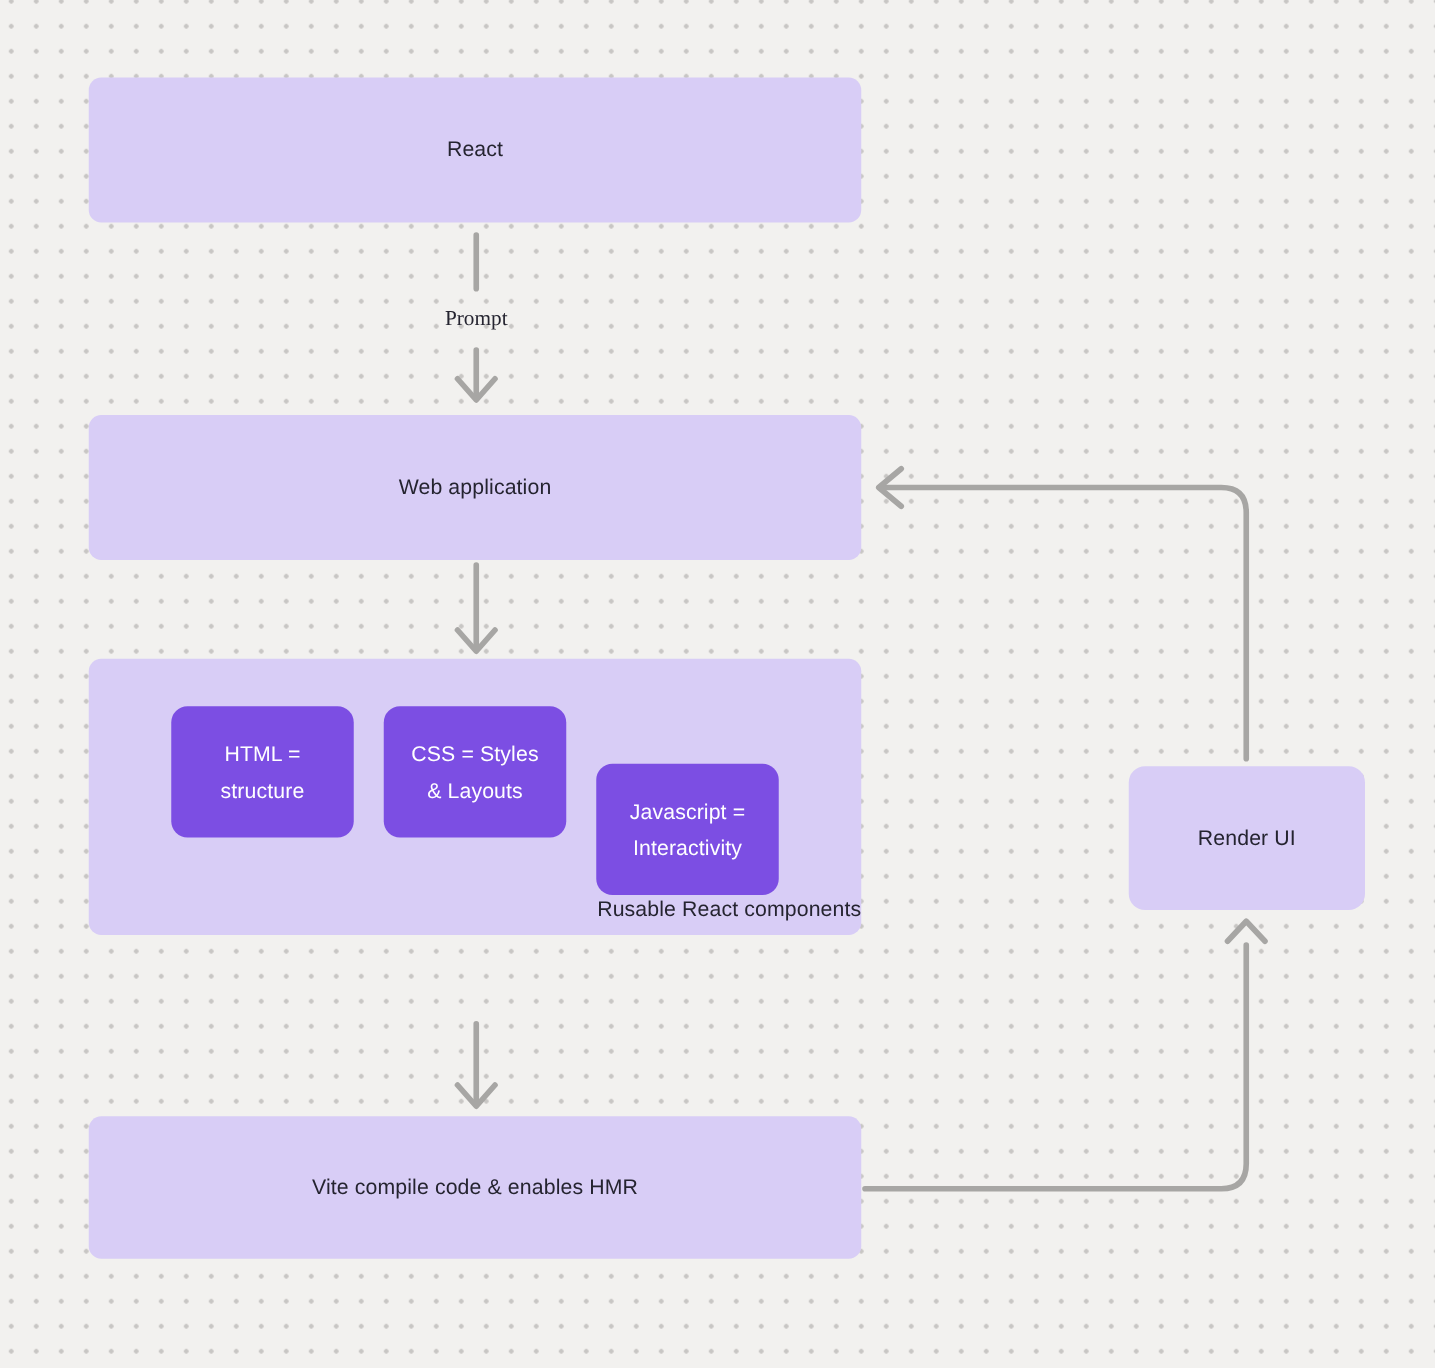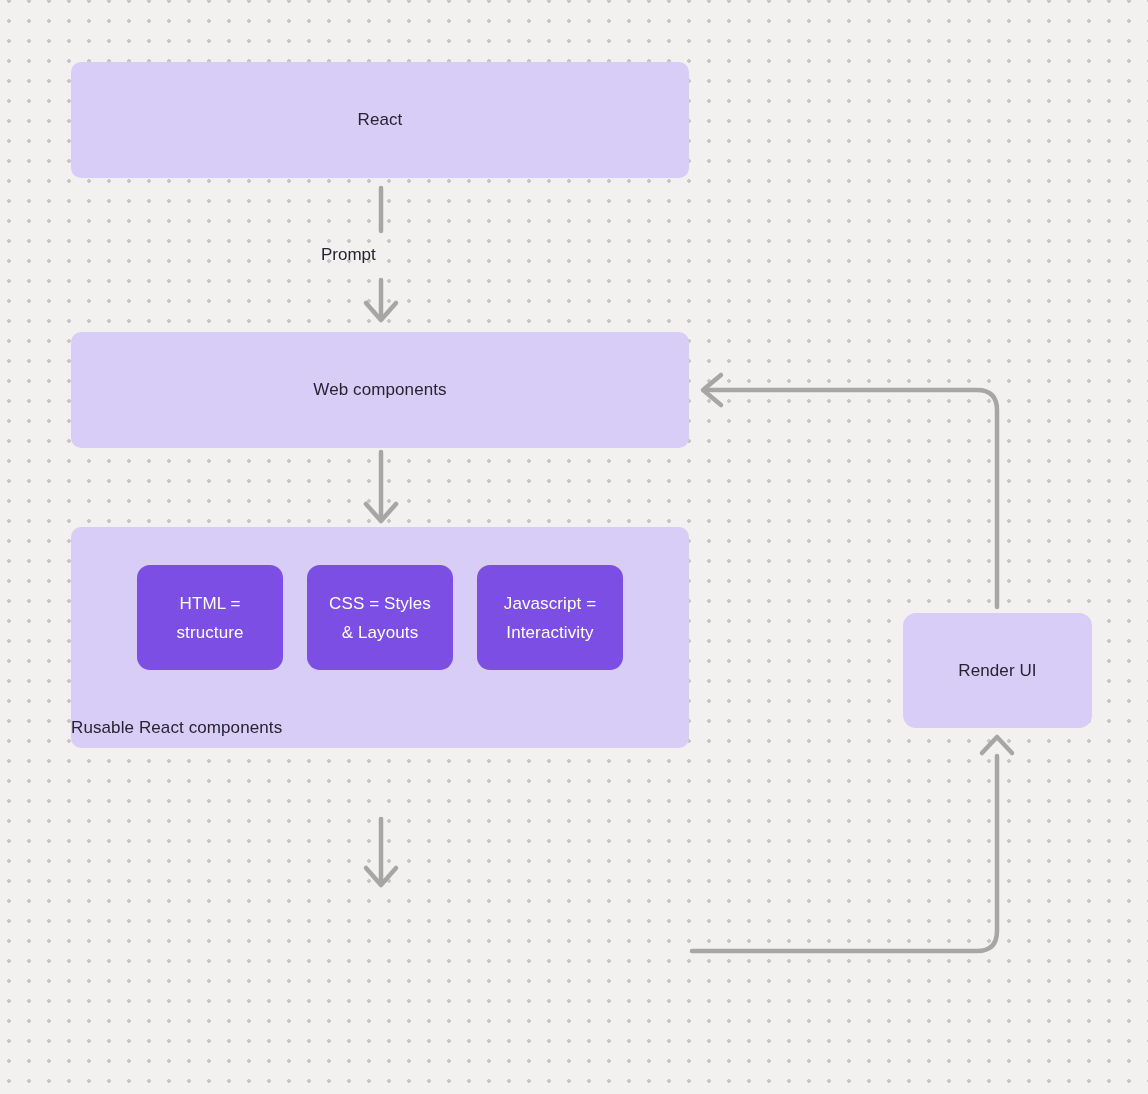--- a/index.html
+++ b/index.html
@@ -51,37 +51,38 @@
     align-items: center;
     justify-content: center;
     text-align: center;
     font-size: 17px;
     line-height: 29px;
     padding: 0 14px;
     box-sizing: border-box;
   }
   #chip-html { left: 66px; }
   #chip-css  { left: 236px; }
-  #chip-js   { left: 406px; }
+  #chip-js   { left: 406px; margin-top: 46px; }
   .group-caption {
     position: absolute;
     left: 0; right: 0;
     top: 191px;
-    text-align: left;
+    text-align: right;
     font-size: 17px;
     color: #252430;
   }
   .edge-label {
     position: absolute;
     left: 321px;
     top: 245px;
     width: 120px;
-    text-align: left;
+    text-align: center;
     font-size: 17px;
     color: #252430;
+    font-family: Liberation Serif, serif;
   }
 </style>
 </head>
 <body>
 
 <div class="canvas">
 
   <svg class="connectors" viewBox="0 0 1148 1094" xmlns="http://www.w3.org/2000/svg" stroke="#a7a6a4" stroke-width="4.5" fill="none" stroke-linecap="round" stroke-linejoin="round">
     <g>
       <path d="M381 188 V231"></path>
@@ -106,28 +107,31 @@
     </g>
   </svg>
 
   <div class="node" id="node-user">
     <span>React</span>
   </div>
 
   <div class="edge-label">Prompt</div>
 
   <div class="node" id="node-webapp">
-    <span>Web components</span>
+    <span>Web application</span>
   </div>
 
   <div class="node" id="node-group">
     <div class="chip" id="chip-html">HTML = structure</div>
     <div class="chip" id="chip-css">CSS = Styles &amp; Layouts</div>
     <div class="chip" id="chip-js">Javascript = Interactivity</div>
     <div class="group-caption">Rusable React components</div>
   </div>
 
+  <div class="node" id="node-vite">
+    <span>Vite compile code &amp; enables HMR</span>
+  </div>
 
   <div class="node" id="node-render">
     <span>Render UI</span>
   </div>
 
 </div>
 
 </body></html>

